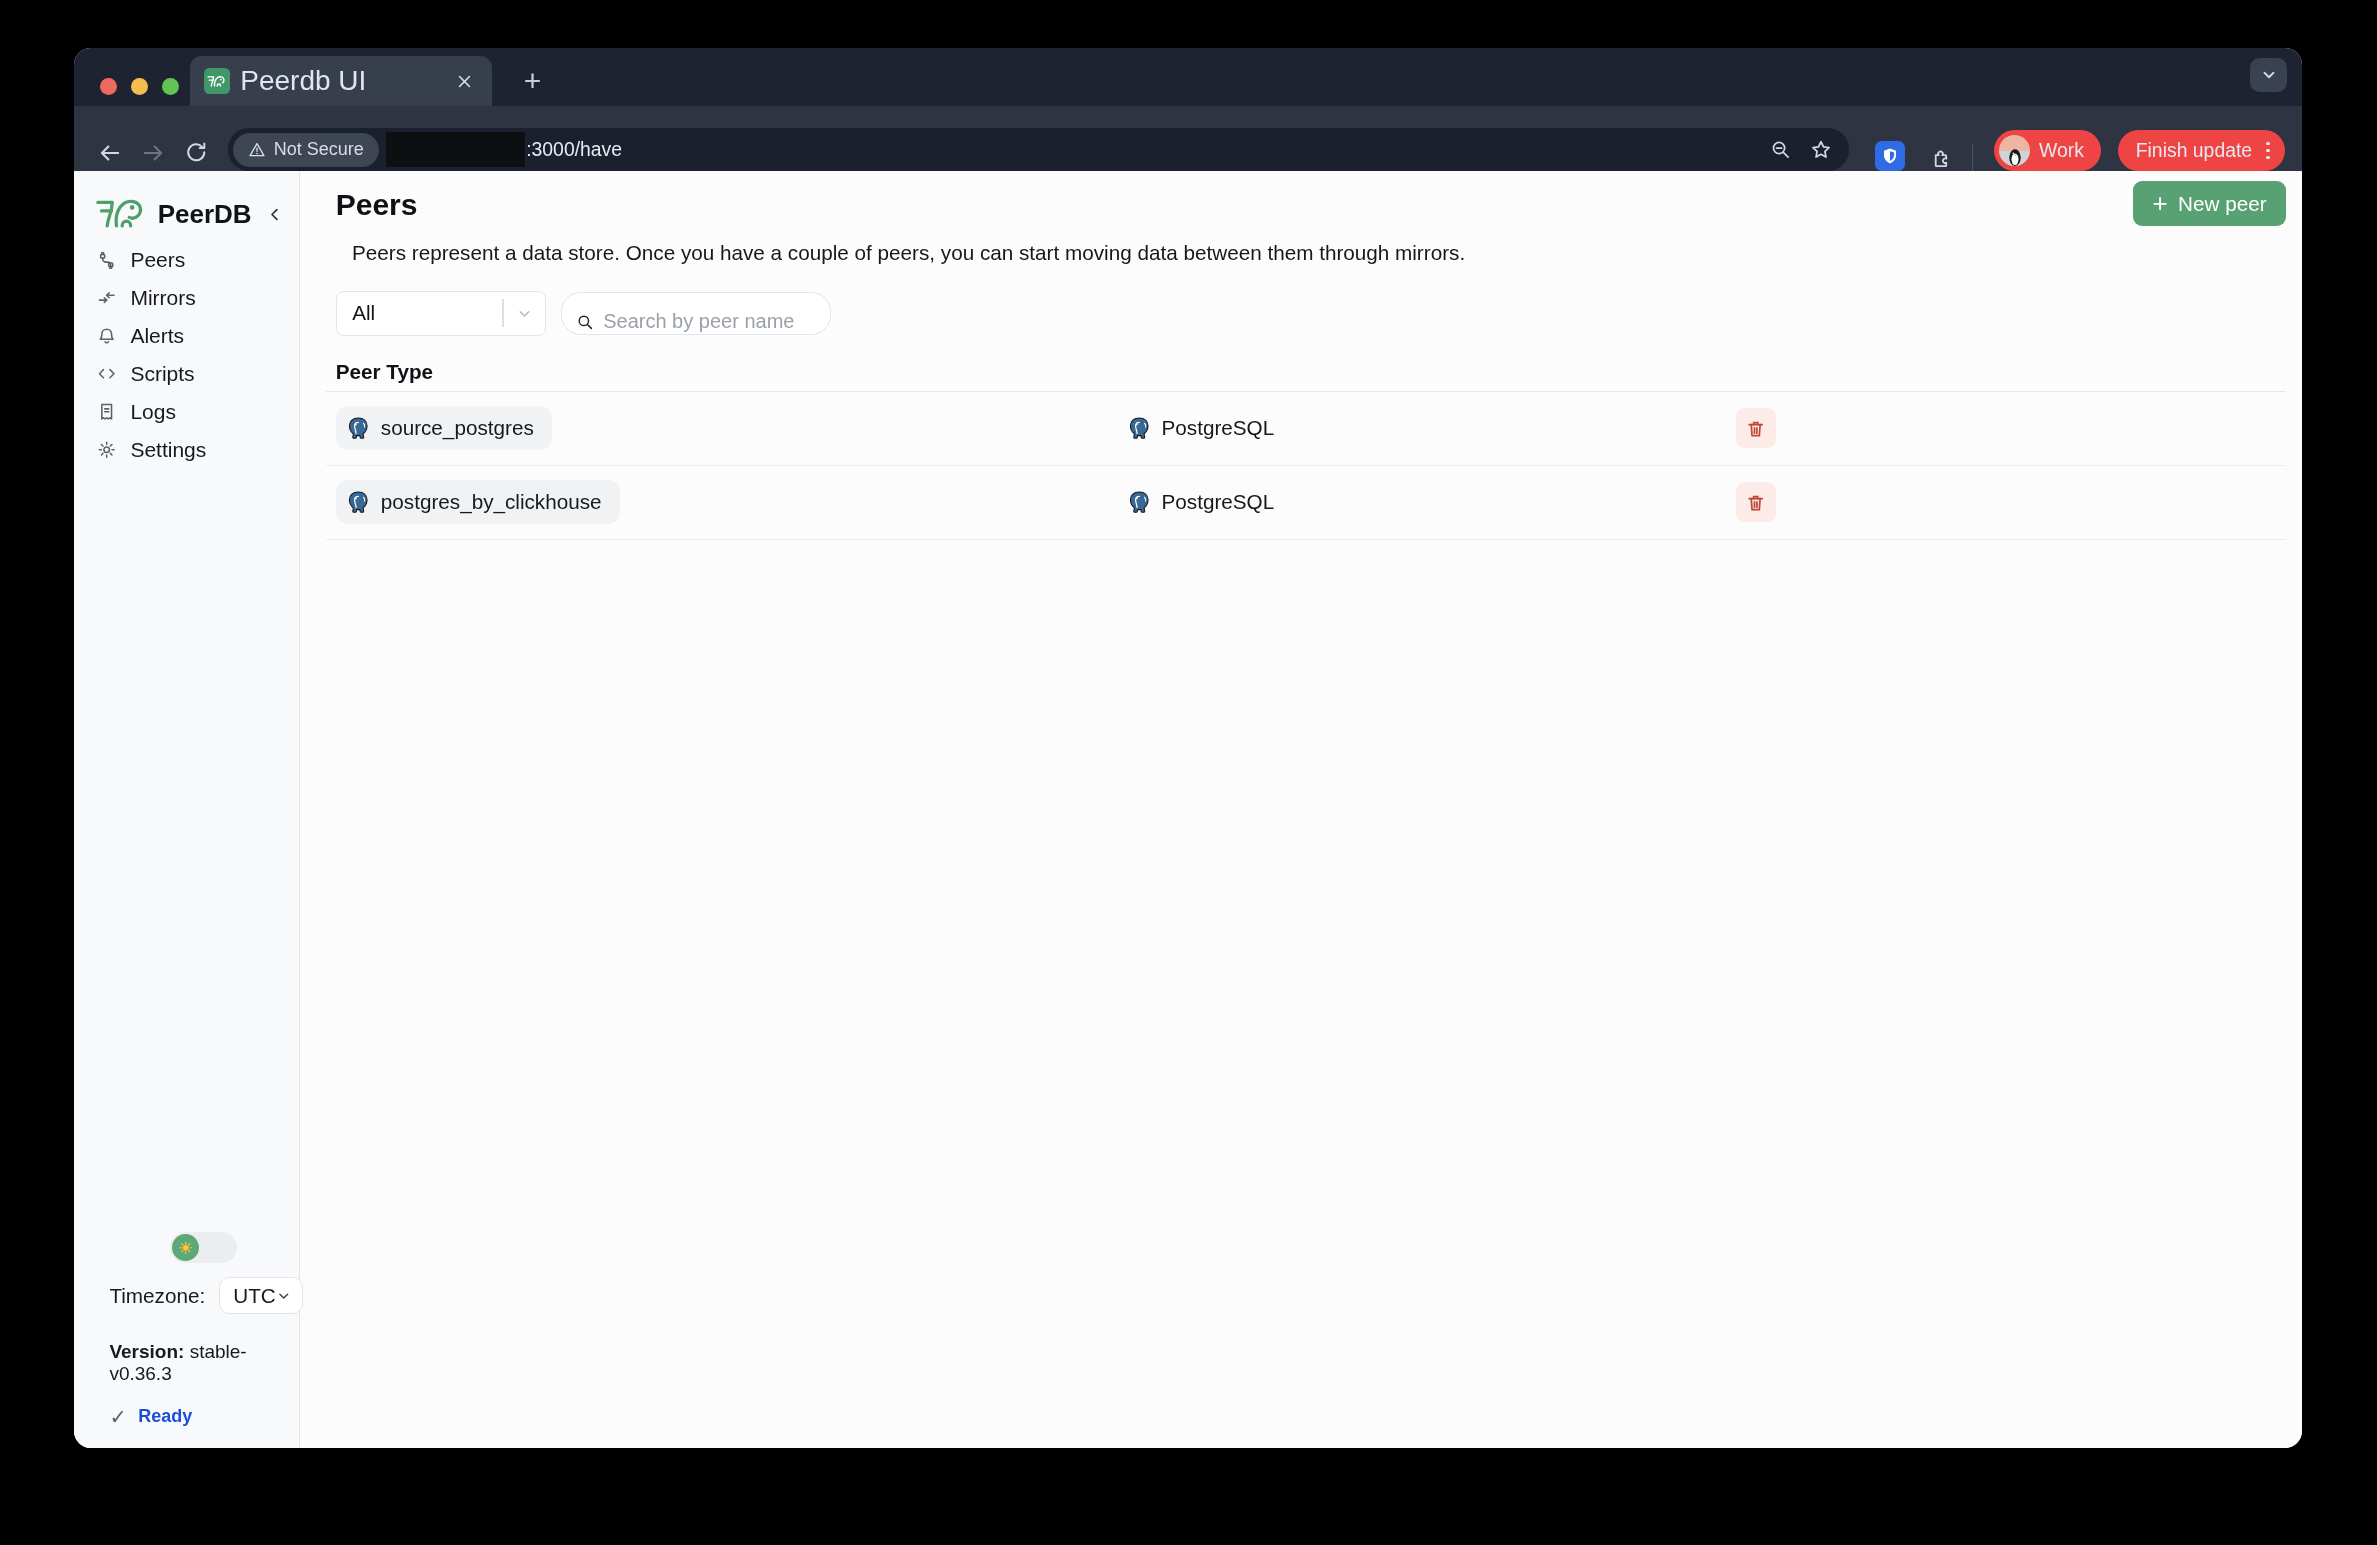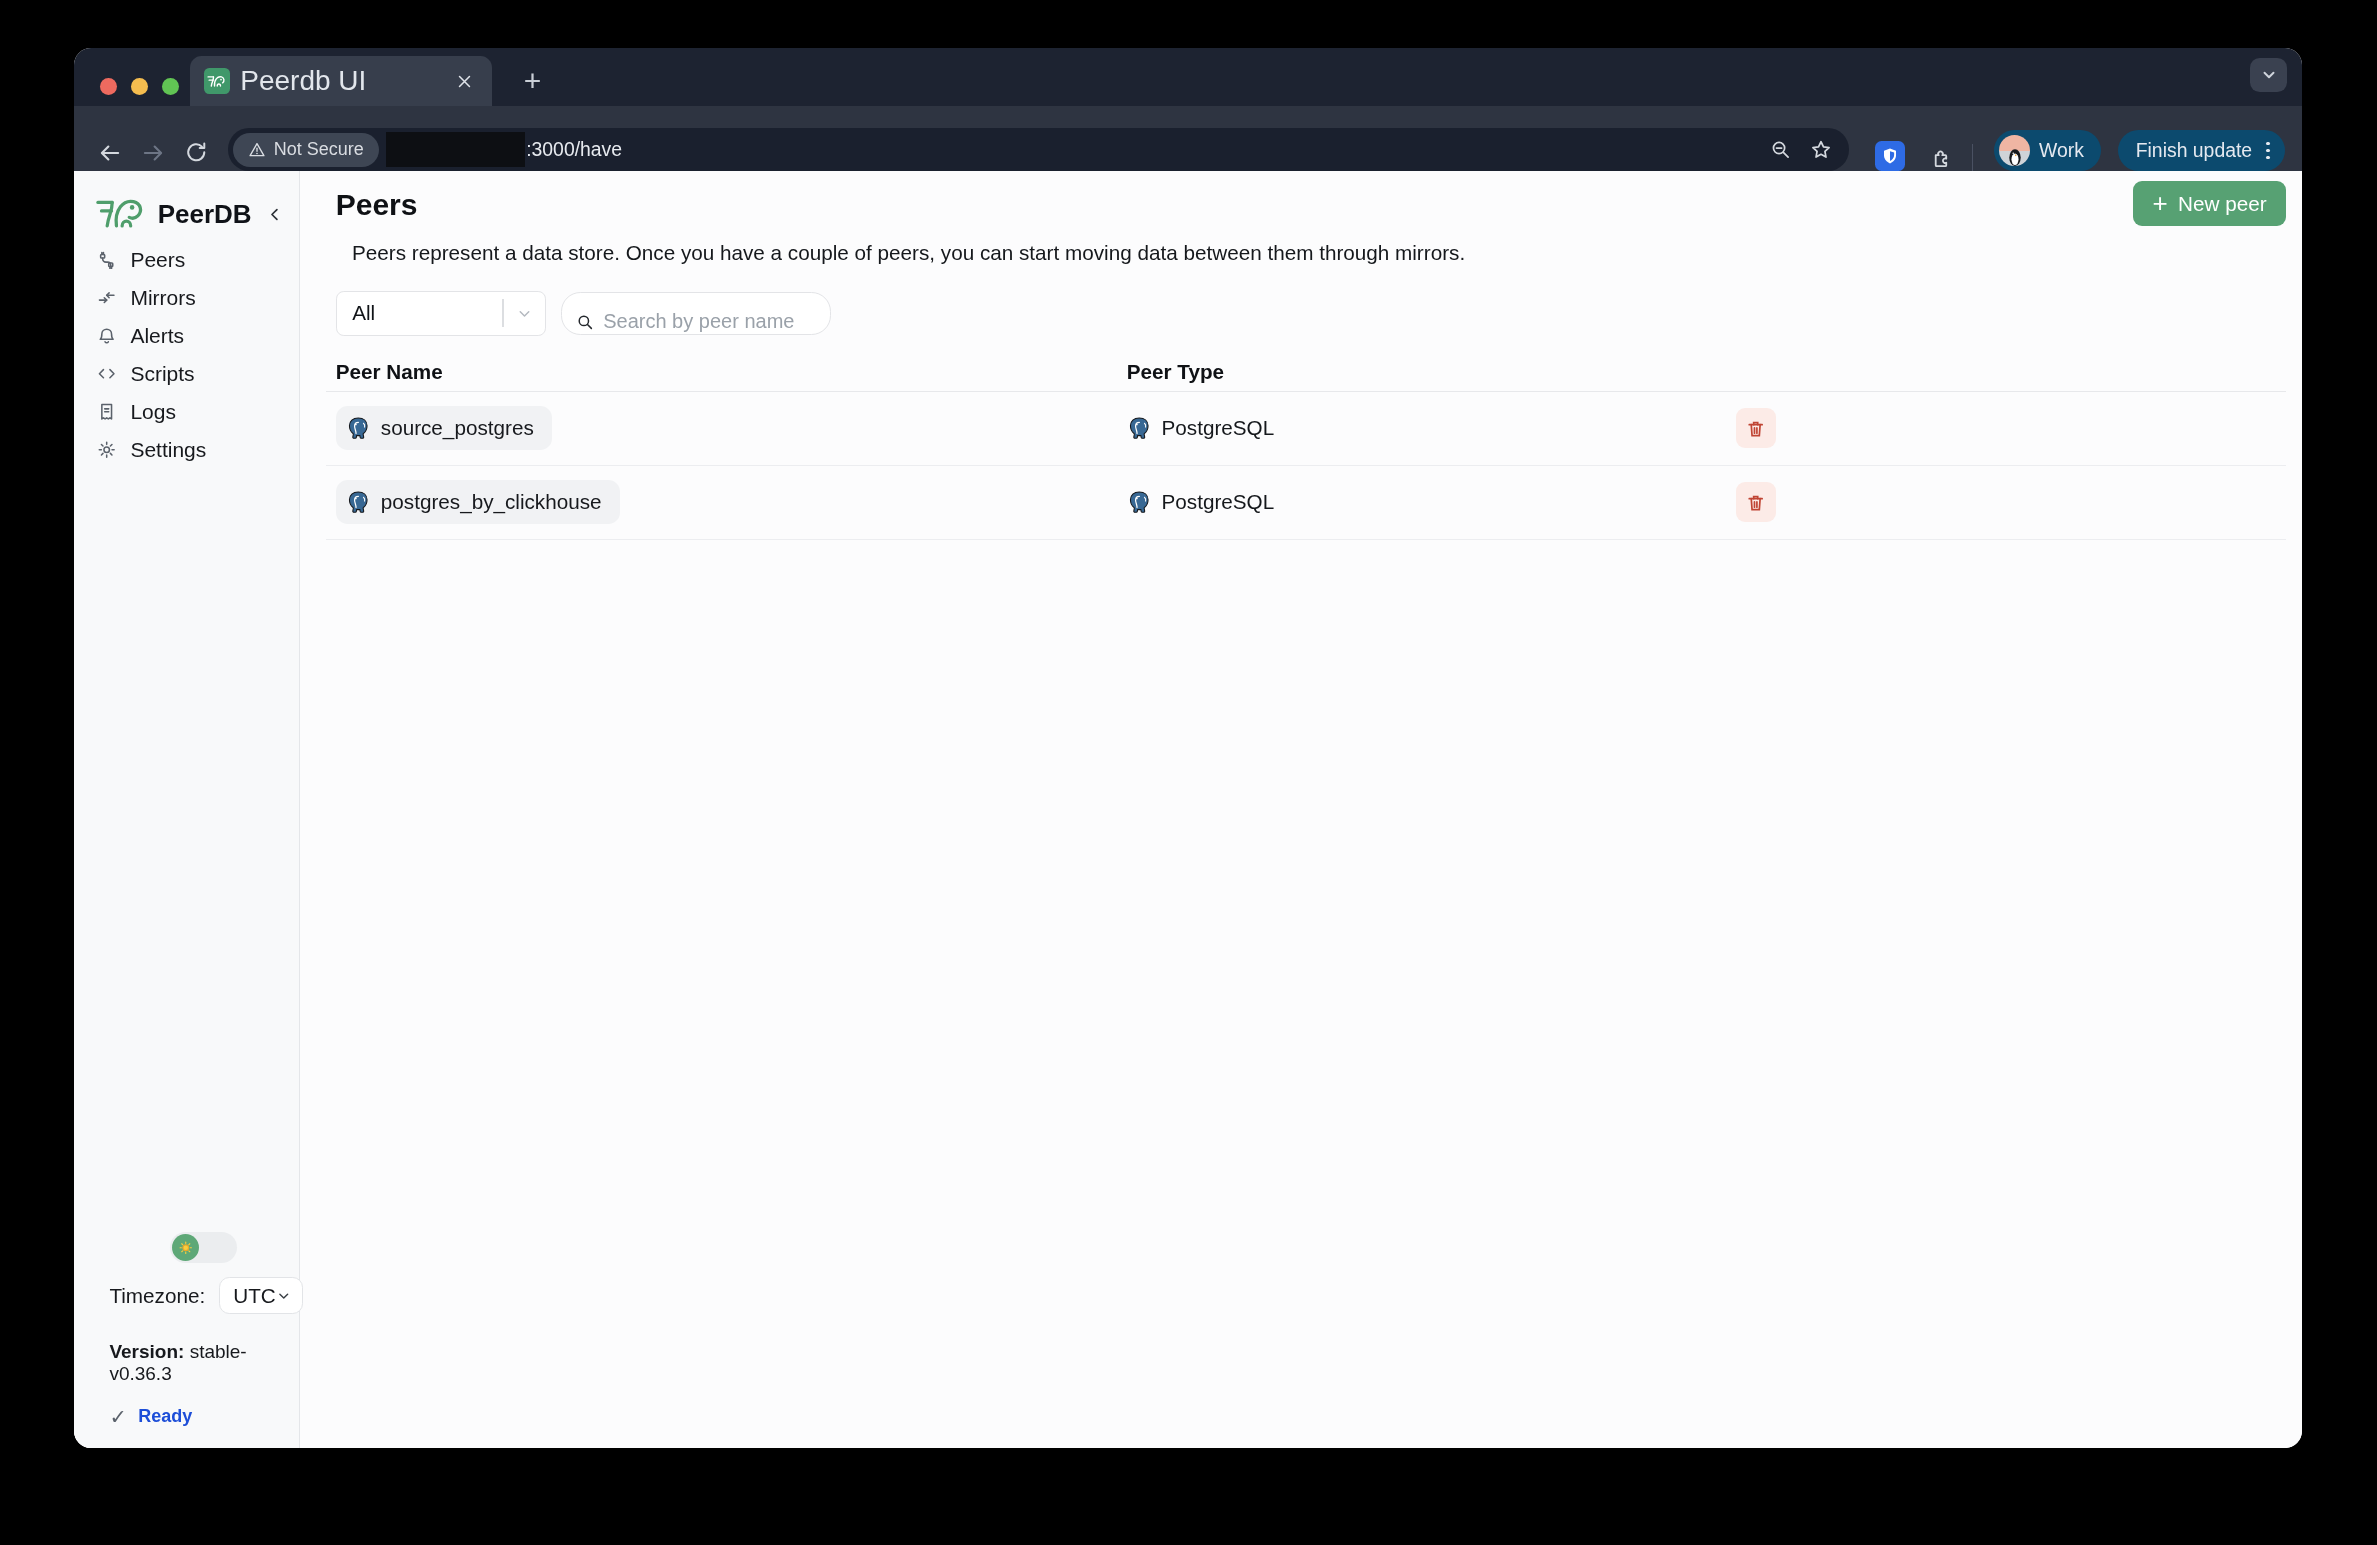--- a/index.html
+++ b/index.html
@@ -39,21 +39,21 @@
   .sec-chip { height:34px; background:#3e4654; border-radius:17px; display:flex; align-items:center;
               gap:7.8px; padding:0 15.5px; color:#dadde2; font-size:18px; flex:none; }
   .redacted { width:139px; height:35px; background:#0d0f13; margin-left:6.5px; flex:none; }
   .url { color:#e7eaef; font-size:19.4px; margin-left:1.3px; white-space:nowrap; }
   .bar-spacer { flex:1; }
   .bar-ico { color:#d4d8de; margin-left:19.4px; flex:none; display:flex; }
   .ext-shield { width:30px; height:30px; border-radius:6.5px; background:#2e6be5; margin-left:10.3px;
                 display:flex; align-items:center; justify-content:center; flex:none; }
   .puzzle { color:#d4d8de; margin-left:17px; flex:none; display:flex; }
   .vsep { width:1.3px; height:27px; background:#4a5162; margin:0 14px; flex:none; }
-  .pill { height:41px; border-radius:20.7px; background:#0c4a6e; display:flex; align-items:center;
+  .pill { height:41px; border-radius:20.7px; background:#ef4444; display:flex; align-items:center;
           color:#e5e9f0; font-size:19.4px; flex:none; }
   .pill.profile { padding:0 17px 0 5.2px; gap:9px; }
   .avatar { width:31px; height:31px; border-radius:50%; overflow:hidden; flex:none;
             background:linear-gradient(#efb5a3 52%, #cfd3d8 52%); display:flex; align-items:flex-end; justify-content:center; }
   .pill.update { padding:0 11.6px 0 18px; gap:10.3px; margin-left:10.3px; }
   .kebab { display:flex; flex-direction:column; gap:3.9px; padding:0 3.9px; }
   .kebab i { width:3.2px; height:3.2px; border-radius:50%; background:#e5e9f0; display:block; }
 
   
   .content { flex:1; display:flex; min-height:0; background:#fcfcfd; }
@@ -366,21 +366,20 @@
                   <circle cx="10.5" cy="10.5" r="6.2"></circle>
                   <path d="M15.3 15.3 20.5 20.5"></path>
                 </svg>
             </span>
             <input type="text" placeholder="Search by peer name" style="">
           </div>
         </div>
 
         <div class="table">
           <div class="thead">
-            <span class="col-name">Peer Name</span>
             <span class="col-type">Peer Type</span>
             <span class="col-actions"></span>
           </div>
 
           <div class="trow">
             <div class="col-name">
               <span class="peer-chip">
                 <svg width="24.5" height="24.5" viewBox="0 0 32 32">
                   <path d="M16 2.5c7 0 11.5 4 11.5 10.2 0 4.5-2.3 8.3-4.7 10.1-.3.2-.5.6-.4 1l.7 3.7c.1.8-.5 1.5-1.3 1.5h-2c-.6 0-1.2-.5-1.3-1.1l-.4-2.3h-4.2l-.4 2.3c-.1.6-.7 1.1-1.3 1.1h-2c-.8 0-1.4-.7-1.3-1.5l.7-3.7c.1-.4-.1-.8-.4-1C6.8 21 4.5 17.2 4.5 12.7 4.5 6.5 9 2.5 16 2.5z" fill="#386894" stroke="#15181c" stroke-width="1.4"></path>
                   <path d="M16.2 8.2c-3 0-5 2-5 5 0 3.6 1.9 5.6 1.9 9.8" stroke="#fff" stroke-width="1.6" fill="none" stroke-linecap="round"></path>

